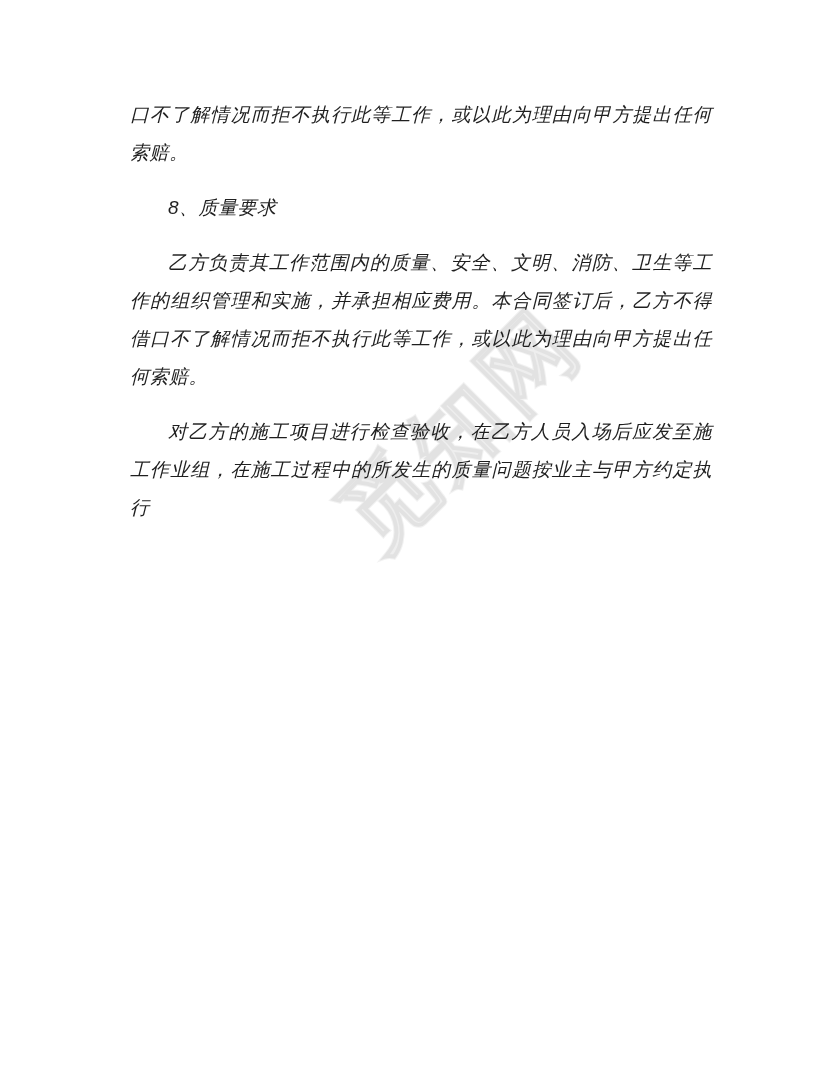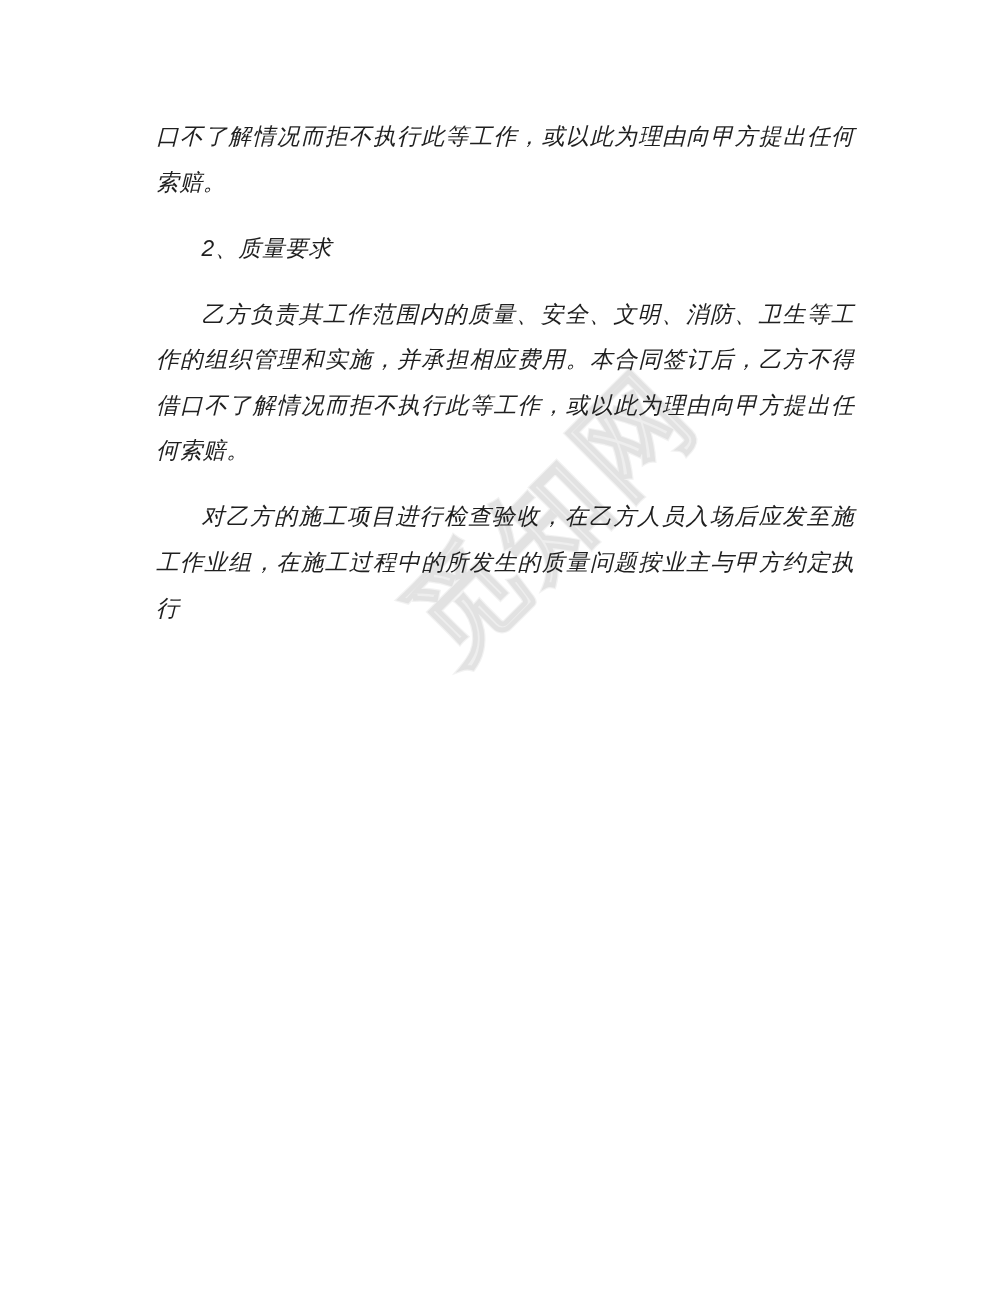--- a/index.html
+++ b/index.html
@@ -62,21 +62,21 @@
 </head>
 <body>
 
 <div class="page">
 
   <div class="watermark">觅知网</div>
 
   <div class="content">
     <p>口不了解情况而拒不执行此等工作，或以此为理由向甲方提出任何索赔。</p>
 
-    <p class="indent">2、质量要求</p>
+    <p class="indent">8、质量要求</p>
 
 
 
     <p class="indent">乙方负责其工作范围内的质量、安全、文明、消防、卫生等工作的组织管理和实施，并承担相应费用。本合同签订后，乙方不得借口不了解情况而拒不执行此等工作，或以此为理由向甲方提出任何索赔。</p>
 
 
     <p class="indent">对乙方的施工项目进行检查验收，在乙方人员入场后应发至施工作业组，在施工过程中的所发生的质量问题按业主与甲方约定执行</p>
   </div>
 
 </div>

